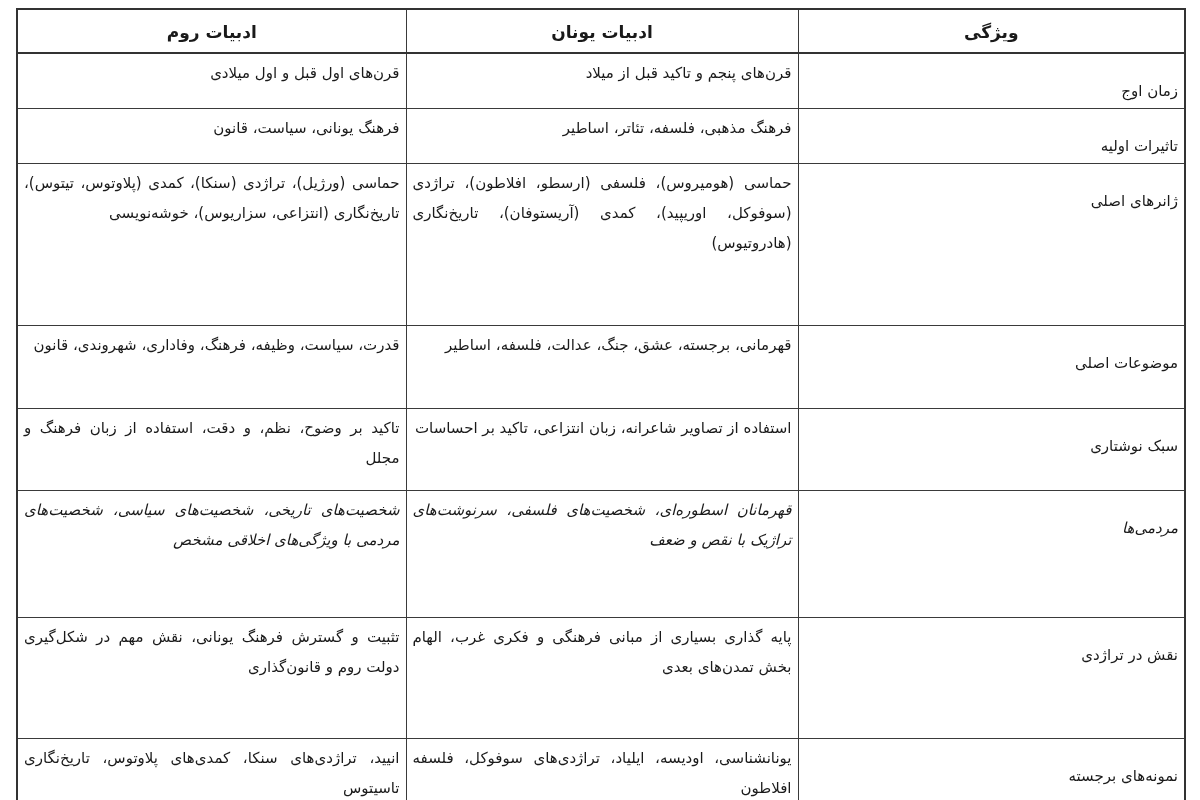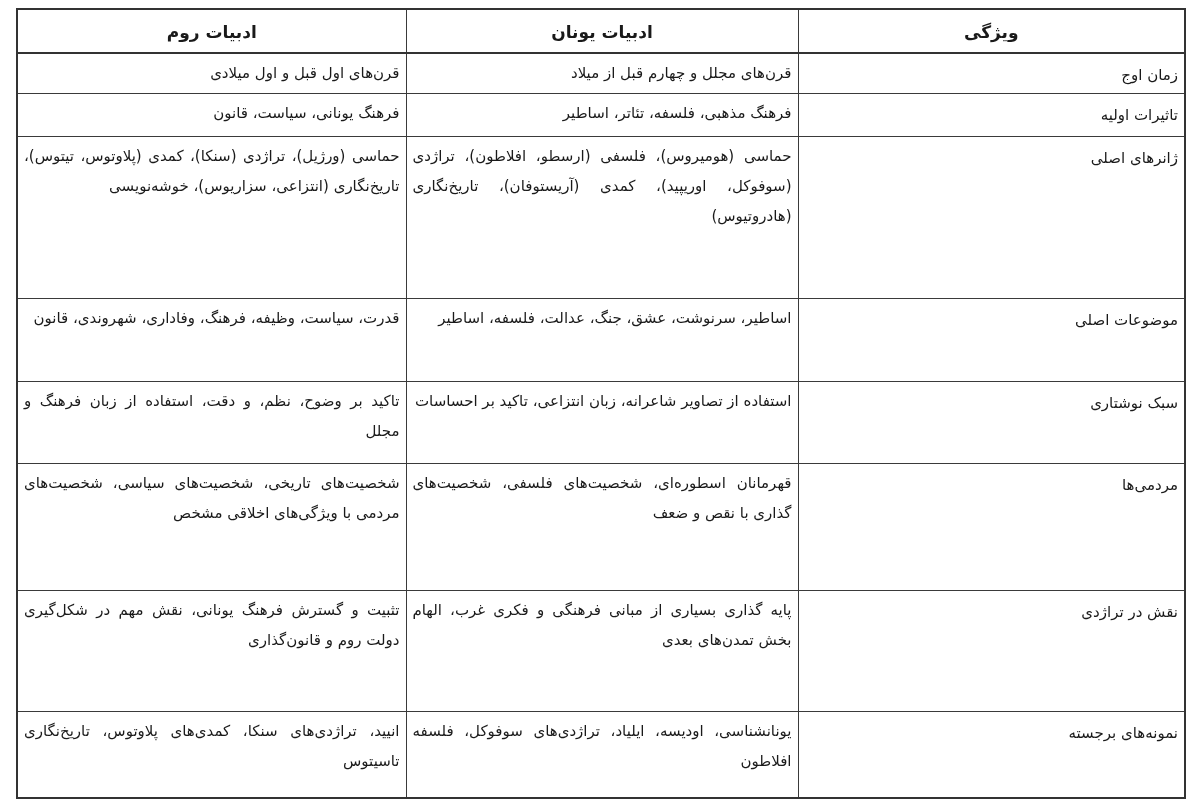--- a/index.html
+++ b/index.html
@@ -42,32 +42,32 @@
       vertical-align: middle;
       border-bottom: 2.5px solid #333;
       margin-top: 28px;
     }
     table.cmp td {
       font-size: 15px;
       line-height: 30px;
     }
     table.cmp td.feature {
       text-align: right;
-      padding-top: 6px;
+      padding-top: 22px;
     }
     table.cmp td.val {
       text-align: justify;
       text-align-last: right;
     }
     tr.r1 td { height: 40px; }
     tr.r2 td { height: 43px; }
     tr.r3 td { height: 162px; }
     tr.r4 td { height: 83px; }
     tr.r5 td { height: 82px; }
-    tr.r6 td { height: 127px; }
+    tr.r6 td { height: 127px; font-style: italic; }
     tr.r7 td { height: 121px; }
     tr.r8 td { height: 87px; }
   </style>
 </head>
 <body>
 
 <table class="cmp">
   <colgroup>
     <col class="c-feature">
     <col class="c-greek">
@@ -76,46 +76,46 @@
   <thead>
     <tr>
       <th>ویژگی</th>
       <th>ادبیات یونان</th>
       <th>ادبیات روم</th>
     </tr>
   </thead>
   <tbody>
     <tr class="r1">
       <td class="feature">زمان اوج</td>
-      <td class="val">قرن‌های مجلل و چهارم قبل از میلاد</td>
+      <td class="val">قرن‌های پنجم و تاکید قبل از میلاد</td>
       <td class="val">قرن‌های اول قبل و اول میلادی</td>
     </tr>
     <tr class="r2">
       <td class="feature">تاثیرات اولیه</td>
       <td class="val">فرهنگ مذهبی، فلسفه، تئاتر، اساطیر</td>
       <td class="val">فرهنگ یونانی، سیاست، قانون</td>
     </tr>
     <tr class="r3">
       <td class="feature">ژانرهای اصلی</td>
       <td class="val">حماسی (هومیروس)، فلسفی (ارسطو، افلاطون)، تراژدی (سوفوکل، اوریپید)، کمدی (آریستوفان)، تاریخ‌نگاری (هادروتیوس)</td>
       <td class="val">حماسی (ورژیل)، تراژدی (سنکا)، کمدی (پلاوتوس، تیتوس)، تاریخ‌نگاری (انتزاعی، سزاریوس)، خوشه‌نویسی</td>
     </tr>
     <tr class="r4">
       <td class="feature">موضوعات اصلی</td>
-      <td class="val">اساطیر، سرنوشت، عشق، جنگ، عدالت، فلسفه، اساطیر</td>
+      <td class="val">قهرمانی، برجسته، عشق، جنگ، عدالت، فلسفه، اساطیر</td>
       <td class="val">قدرت، سیاست، وظیفه، فرهنگ، وفاداری، شهروندی، قانون</td>
     </tr>
     <tr class="r5">
       <td class="feature">سبک نوشتاری</td>
       <td class="val">استفاده از تصاویر شاعرانه، زبان انتزاعی، تاکید بر احساسات</td>
       <td class="val">تاکید بر وضوح، نظم، و دقت، استفاده از زبان فرهنگ و مجلل</td>
     </tr>
     <tr class="r6">
       <td class="feature">مردمی‌ها</td>
-      <td class="val">قهرمانان اسطوره‌ای، شخصیت‌های فلسفی، شخصیت‌های گذاری با نقص و ضعف</td>
+      <td class="val">قهرمانان اسطوره‌ای، شخصیت‌های فلسفی، سرنوشت‌های تراژیک با نقص و ضعف</td>
       <td class="val">شخصیت‌های تاریخی، شخصیت‌های سیاسی، شخصیت‌های مردمی با ویژگی‌های اخلاقی مشخص</td>
     </tr>
     <tr class="r7">
       <td class="feature">نقش در تراژدی</td>
       <td class="val">پایه گذاری بسیاری از مبانی فرهنگی و فکری غرب، الهام بخش تمدن‌های بعدی</td>
       <td class="val">تثبیت و گسترش فرهنگ یونانی، نقش مهم در شکل‌گیری دولت روم و قانون‌گذاری</td>
     </tr>
     <tr class="r8">
       <td class="feature">نمونه‌های برجسته</td>
       <td class="val">یونانشناسی، اودیسه، ایلیاد، تراژدی‌های سوفوکل، فلسفه افلاطون</td>

